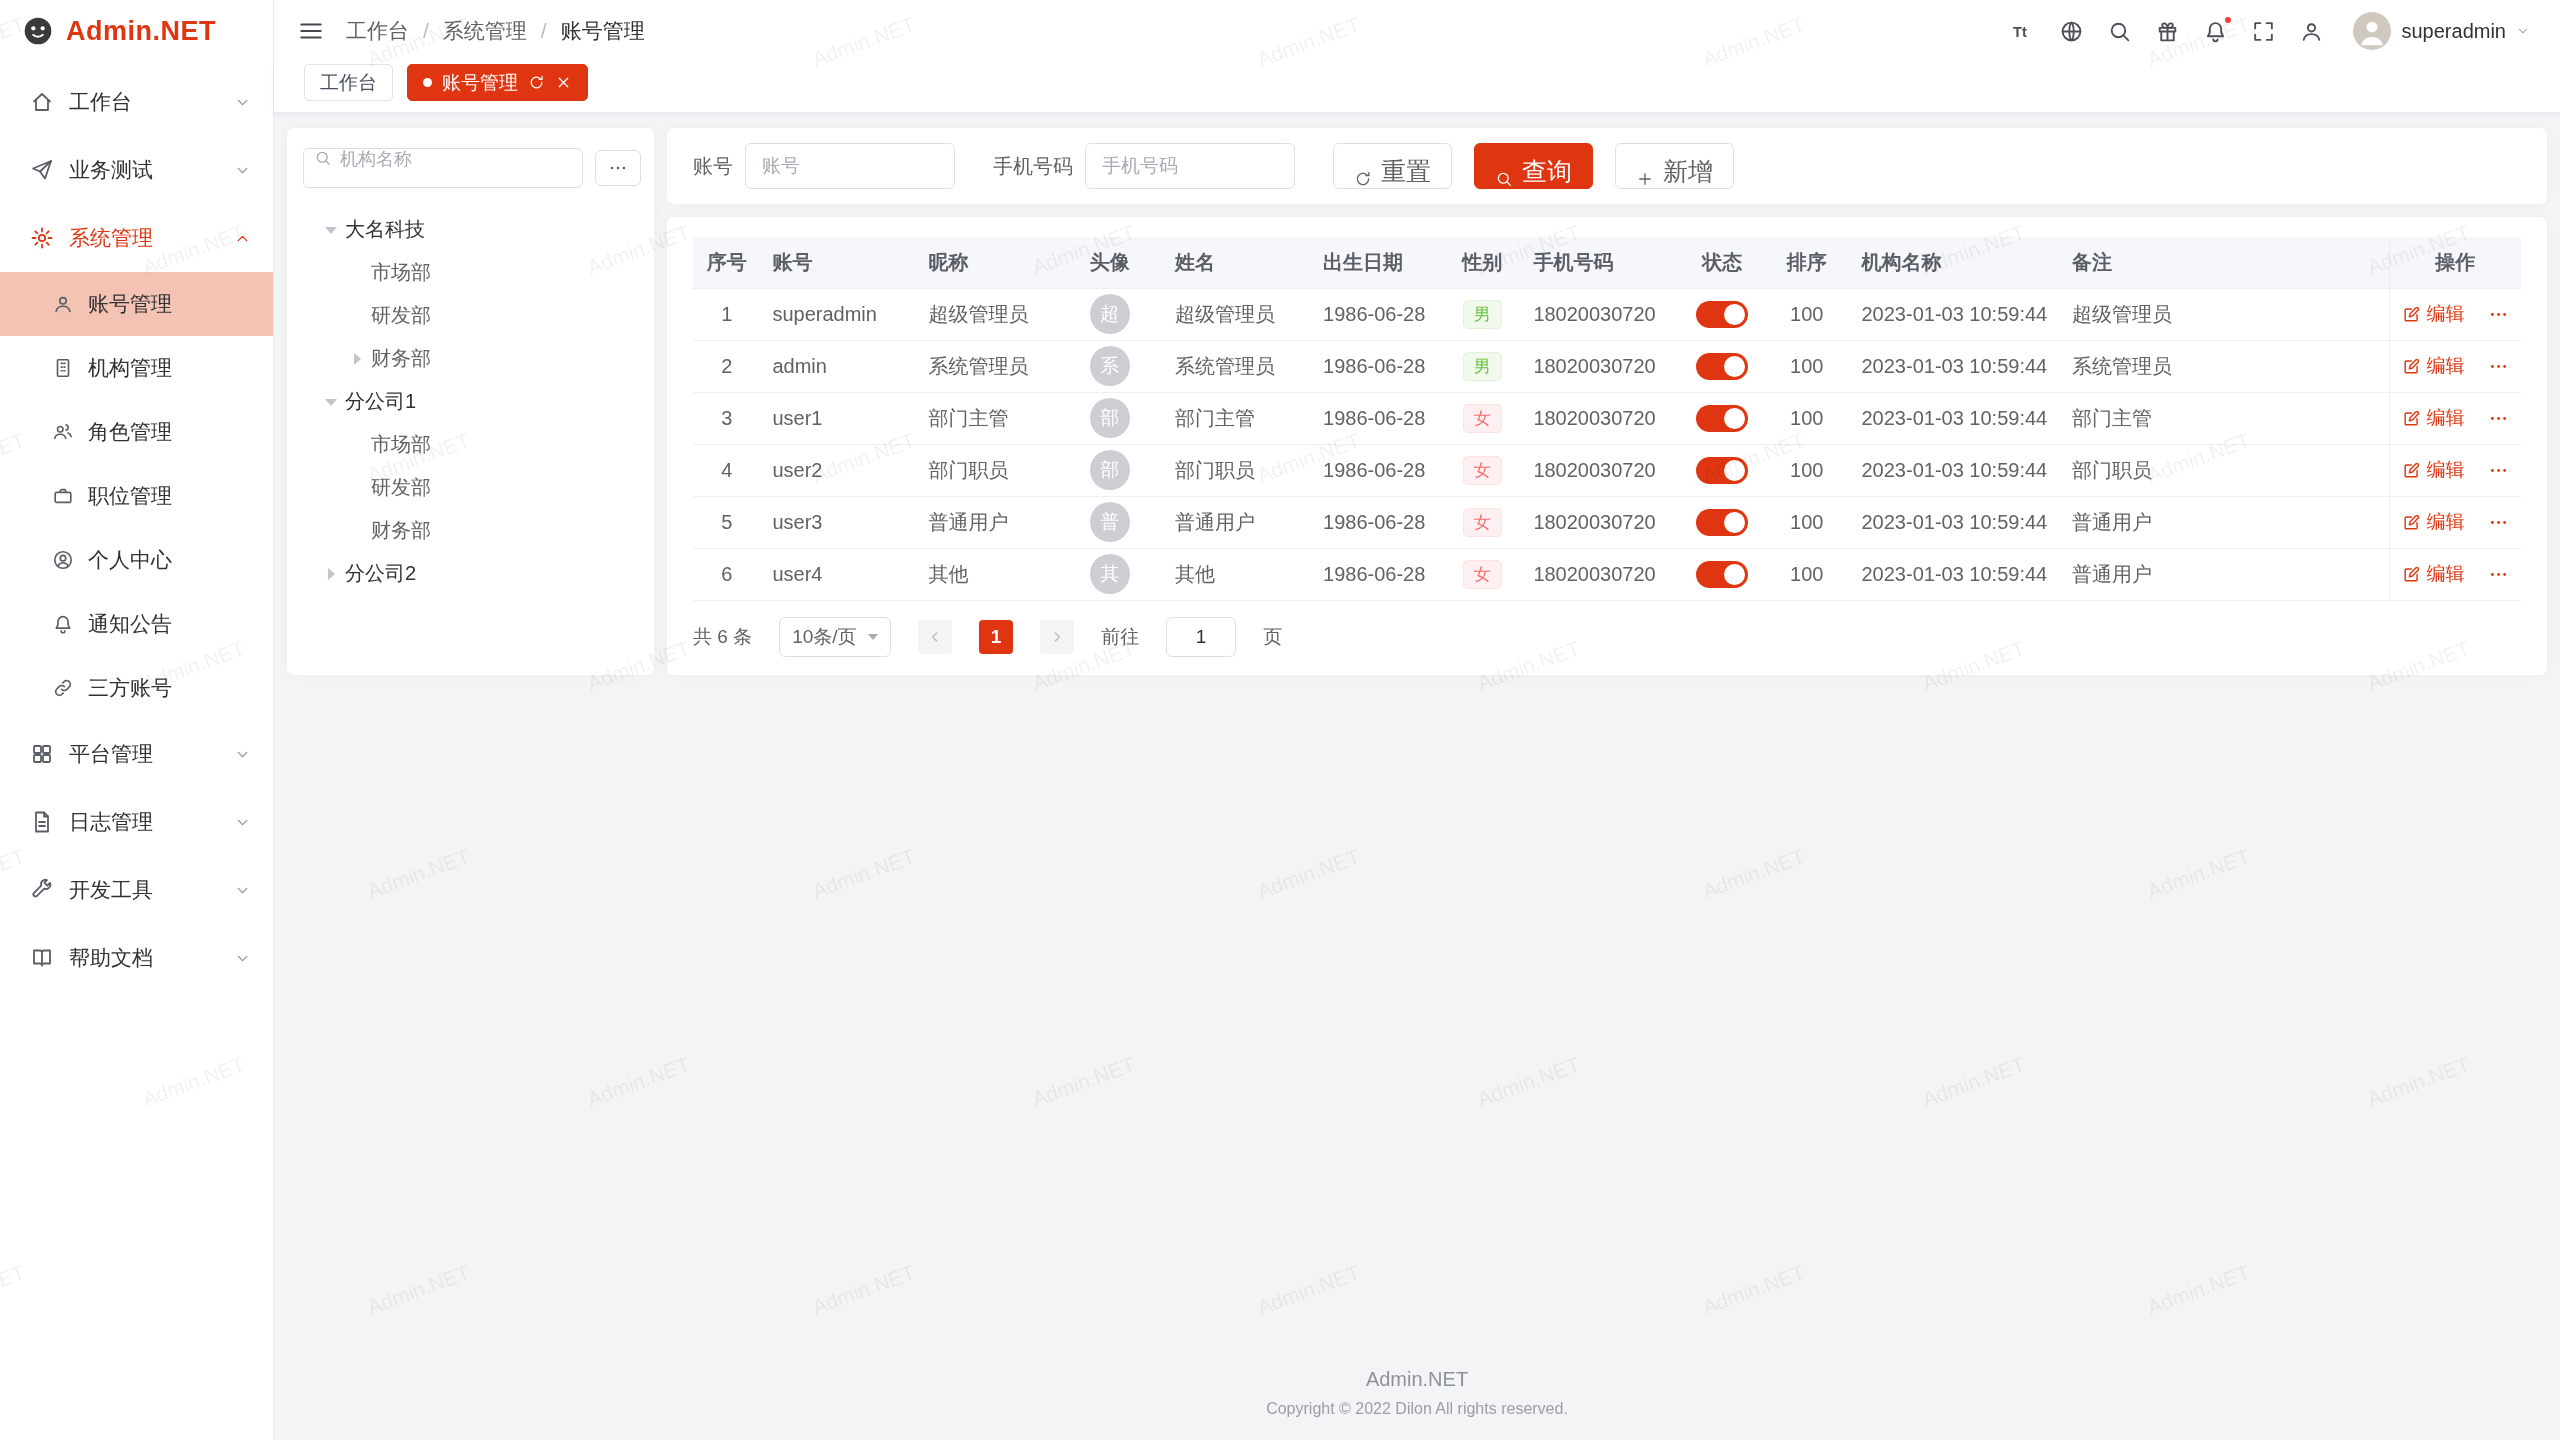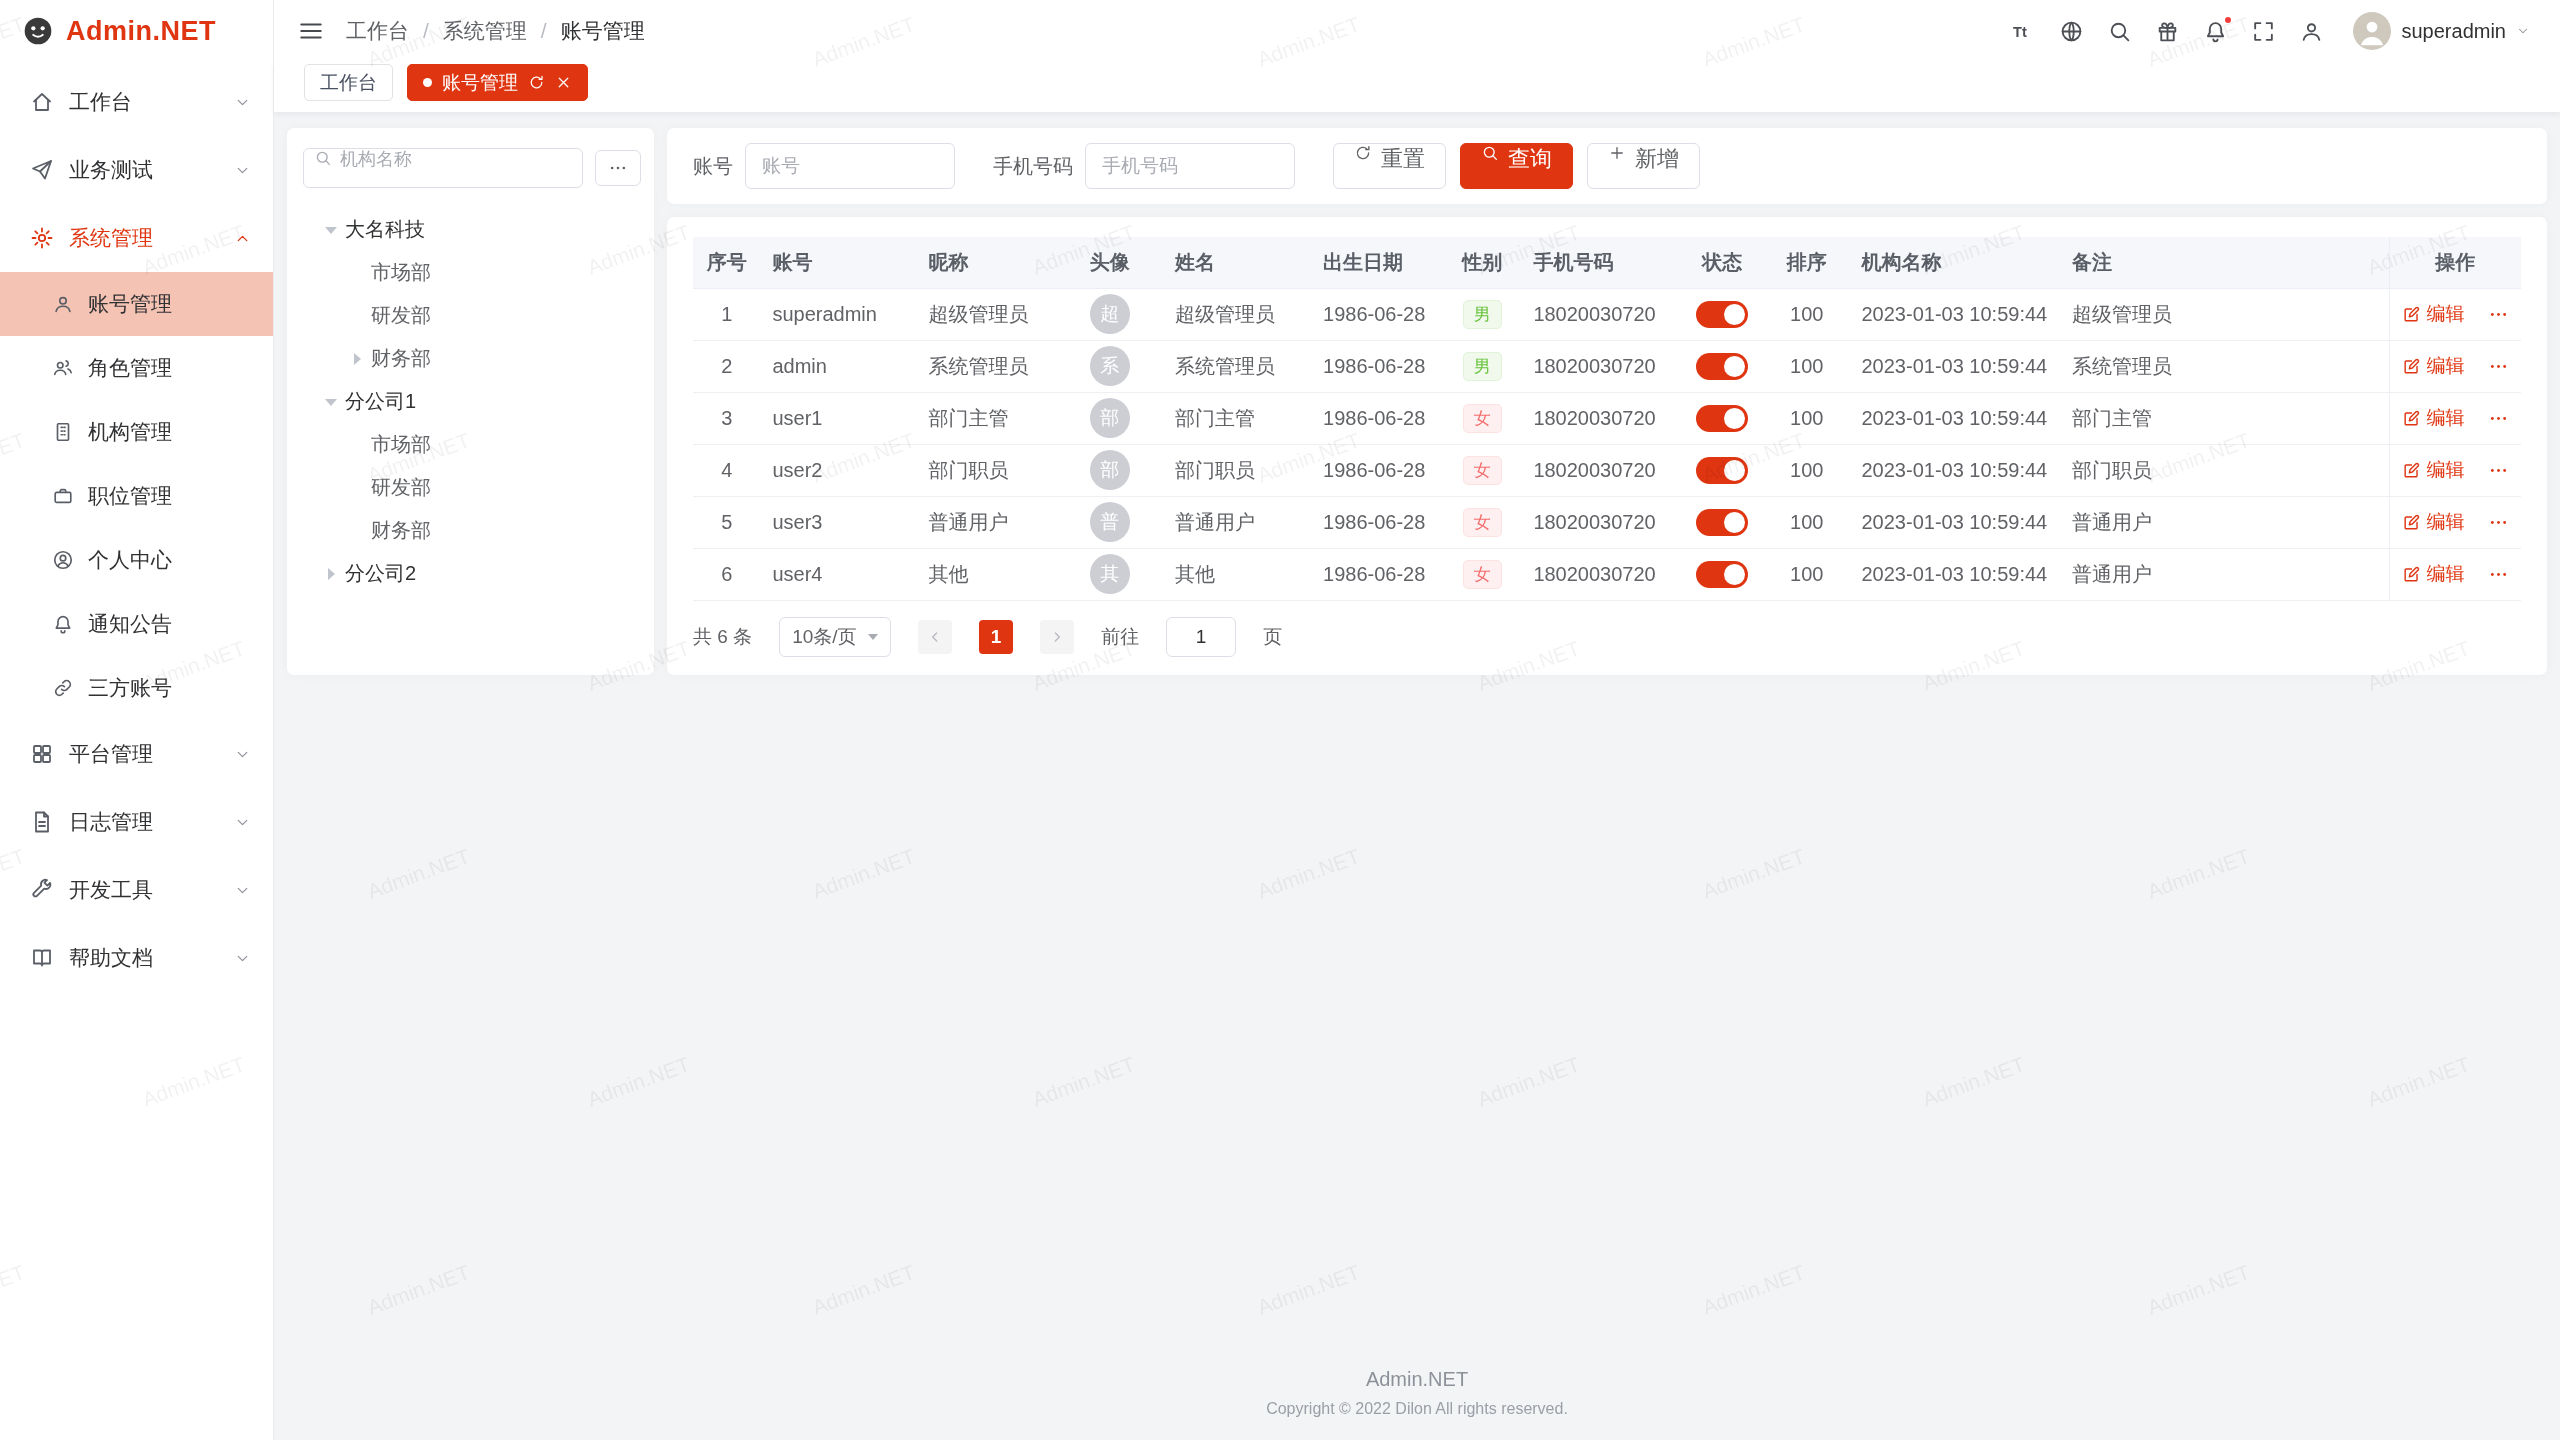--- a/index.html
+++ b/index.html
@@ -78,21 +78,21 @@
   .tree-node{height:43px;display:flex;align-items:center;font-size:20px;color:#606266;cursor:pointer;border-radius:4px}
   .tree-node.lvl0{color:#303133}
   .tri{width:28px;display:inline-flex;justify-content:center;align-items:center;flex-shrink:0}
   .tri.down::before{content:"";border:6px solid transparent;border-top:7px solid #c0c4cc;margin-top:7px}
   .tri.right::before{content:"";border:6px solid transparent;border-left:7px solid #c0c4cc;margin-left:6px}
 
   .query-card{height:76px;display:flex;align-items:center;padding:0 26px;flex-shrink:0}
   .q-group{display:flex;align-items:center;gap:12px;margin-right:38px}
   .q-label{font-size:20px;color:#606266;white-space:nowrap}
   .q-input{width:210px;height:46px;border:1px solid #dcdfe6;border-radius:6px;padding:0 16px;font-size:19px;color:#303133;outline:none}
-  .btn{height:46px;display:inline-flex;align-items:flex-start;gap:9px;padding:0 20px;border-radius:6px;border:1px solid #dcdfe6;background:#fff;color:#606266;font-size:22px;cursor:pointer;margin-right:14px;white-space:nowrap}
+  .btn{height:46px;display:inline-flex;align-items:flex-end;gap:9px;padding:0 20px;border-radius:6px;border:1px solid #dcdfe6;background:#fff;color:#606266;font-size:25px;cursor:pointer;margin-right:22px;white-space:nowrap}
   .btn .icon{width:18px;height:18px}
   .btn.primary{background:var(--primary);border-color:var(--primary);color:#fff}
 
   .table-card{padding:20px 26px 18px;display:flex;flex-direction:column}
   table{border-collapse:collapse;table-layout:fixed;width:100%}
   thead th{background:#f5f7fa;height:51px;font-size:20px;color:#5a5e66;font-weight:700;text-align:left;padding:0 12px;border-bottom:1px solid #ebeef5;white-space:nowrap;overflow:hidden}
   tbody td{height:52px;font-size:20px;color:#606266;padding:0 12px;border-bottom:1px solid #eef0f4;white-space:nowrap;overflow:hidden}
   .ta-c{text-align:center}
   th.col-last{border-left:1px solid #ebeef5;text-align:center}
   td.col-last{border-left:1px solid #ebeef5;text-align:right;padding-right:22px}
@@ -186,35 +186,35 @@
             <svg viewBox="0 0 24 24">
               <circle cx="12" cy="8.5" r="3.5"></circle>
               <path d="M4.5 20c.8-3.8 3.9-5.5 7.5-5.5s6.7 1.7 7.5 5.5"></path>
             </svg>
           </span>
            <span class="mi-label">账号管理</span>
          </div>
         <div class="submenu-item">
            <span class="icon mi-ic">
             <svg viewBox="0 0 24 24">
+              <rect x="6" y="3" width="12" height="18" rx="1"></rect>
+              <path d="M10 7h1.2M13 7h1.2M10 11h1.2M13 11h1.2M10 15h1.2M13 15h1.2"></path>
+            </svg>
+          </span>
+           <span class="mi-label">机构管理</span>
+         </div>
+        <div class="submenu-item">
+           <span class="icon mi-ic">
+            <svg viewBox="0 0 24 24">
               <circle cx="9" cy="9" r="3"></circle>
               <path d="M3 19c.6-3 2.9-4.5 6-4.5s5.4 1.5 6 4.5"></path>
               <path d="M15.5 4.2a3 3 0 0 1 0 5.8M17.5 13c2 .7 3 2 3.4 4"></path>
             </svg>
           </span>
            <span class="mi-label">角色管理</span>
-         </div>
-        <div class="submenu-item">
-           <span class="icon mi-ic">
-            <svg viewBox="0 0 24 24">
-              <rect x="6" y="3" width="12" height="18" rx="1"></rect>
-              <path d="M10 7h1.2M13 7h1.2M10 11h1.2M13 11h1.2M10 15h1.2M13 15h1.2"></path>
-            </svg>
-          </span>
-           <span class="mi-label">机构管理</span>
          </div>
         <div class="submenu-item">
            <span class="icon mi-ic">
             <svg viewBox="0 0 24 24">
               <rect x="3.5" y="8" width="17" height="11" rx="1.5"></rect>
               <path d="M9 8V6.5A1.5 1.5 0 0 1 10.5 5h3A1.5 1.5 0 0 1 15 6.5V8"></path>
             </svg>
           </span>
            <span class="mi-label">职位管理</span>
          </div>

